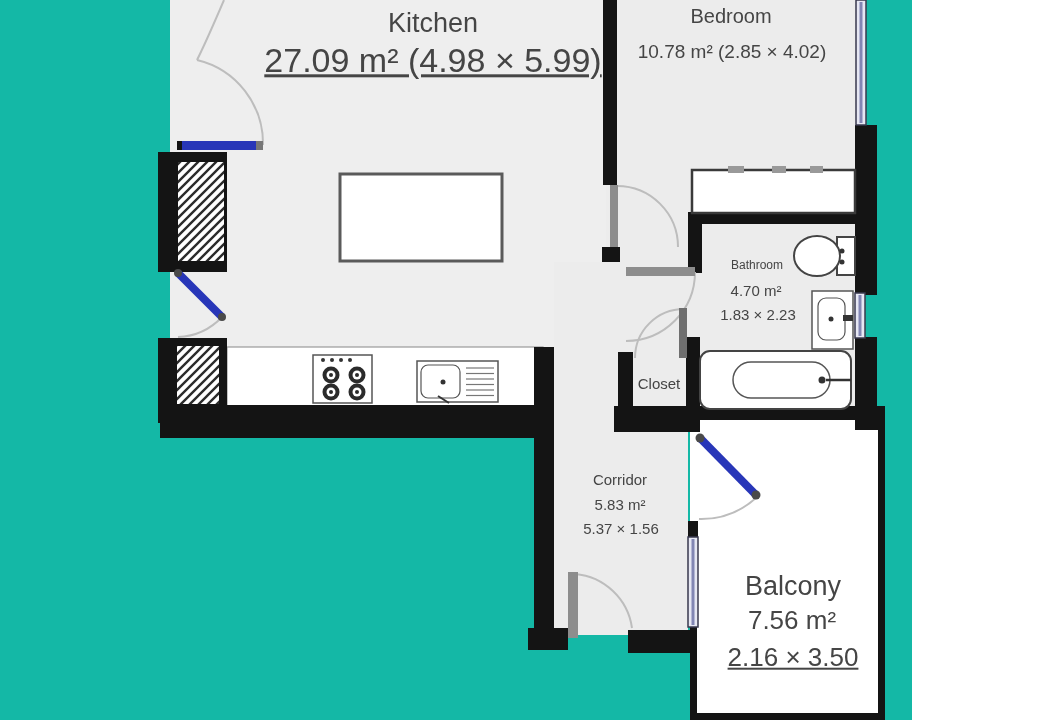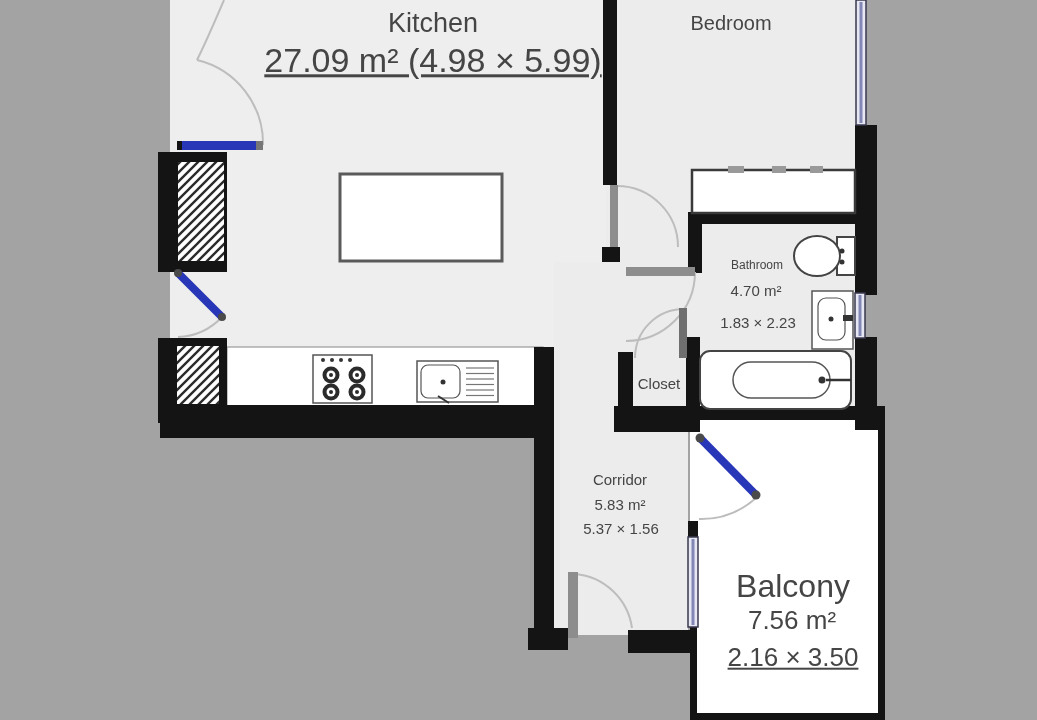--- a/index.html
+++ b/index.html
@@ -1,16 +1,16 @@
 <!DOCTYPE html>
 <html><head>
 <meta charset="utf-8">
 <style>
   html,body{margin:0;padding:0;background:#fff;}
-  .stage{position:relative;width:1037px;height:720px;background:#a3a3a3;overflow:hidden;
+  .stage{position:relative;width:912px;height:720px;background:#14b8a6;overflow:hidden;
          font-family:"Liberation Sans", sans-serif;}
   .plan-svg{position:absolute;left:0;top:0;}
   .lbl{position:absolute;transform:translate(-50%,-50%);white-space:nowrap;
        color:#454545;text-align:center;line-height:1.1;}
   .lbl-xl{font-size:27px;}
   .lbl-lg{font-size:34px;text-decoration:underline;}
   .lbl-md{font-size:20px;}
   .lbl-md2{font-size:19px;}
   .lbl-sm{font-size:12px;}
   .lbl-xs{font-size:15px;}
@@ -192,28 +192,29 @@
 
     <g>
       <path d="M 575 574 A 63 63 0 0 1 632 628" fill="none" stroke="#bdbdbd" stroke-width="2"></path>
       <rect x="568" y="572" width="10" height="66" fill="#8d8d8d"></rect>
     </g>
   </svg>
 
   <div class="lbl lbl-xl" style="left:433px;top:24px;">Kitchen</div>
   <div class="lbl lbl-lg" style="left:433px;top:61px;">27.09 m² (4.98 × 5.99)</div>
 
-  <div class="lbl lbl-md" style="left:731px;top:23px;text-align:center;">Bedroom</div>
+  <div class="lbl lbl-md" style="left:731px;top:16px;text-align:center;">Bedroom</div>
+  <div class="lbl lbl-md2" style="left:732px;top:52px;">10.78 m² (2.85 × 4.02)</div>
 
   <div class="lbl lbl-sm" style="left:757px;top:266px;">Bathroom</div>
   <div class="lbl lbl-xs" style="left:756px;top:291px;">4.70 m²</div>
-  <div class="lbl lbl-xs" style="left:758px;top:315px;margin-top:8px;">1.83 × 2.23</div>
+  <div class="lbl lbl-xs" style="left:758px;top:315px;">1.83 × 2.23</div>
 
   <div class="lbl lbl-xs" style="left:659px;top:384px;">Closet</div>
 
   <div class="lbl lbl-xs" style="left:620px;top:480px;">Corridor</div>
   <div class="lbl lbl-xs" style="left:620px;top:505px;">5.83 m²</div>
   <div class="lbl lbl-xs" style="left:621px;top:529px;">5.37 × 1.56</div>
 
-  <div class="lbl lbl-xl" style="left:793px;top:587px;font-size:32px;">Balcony</div>
+  <div class="lbl lbl-xl" style="left:793px;top:587px;font-size:27px;">Balcony</div>
   <div class="lbl" style="left:792px;top:620px;font-size:26px;">7.56 m²</div>
   <div class="lbl" style="left:793px;top:657px;font-size:26px;text-decoration:underline;">2.16 × 3.50</div>
 </div>
 
 </body></html>

